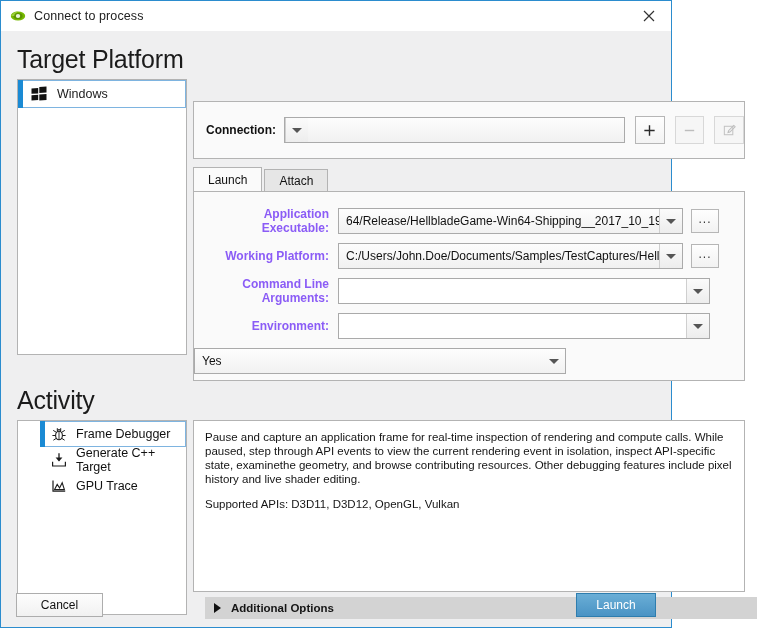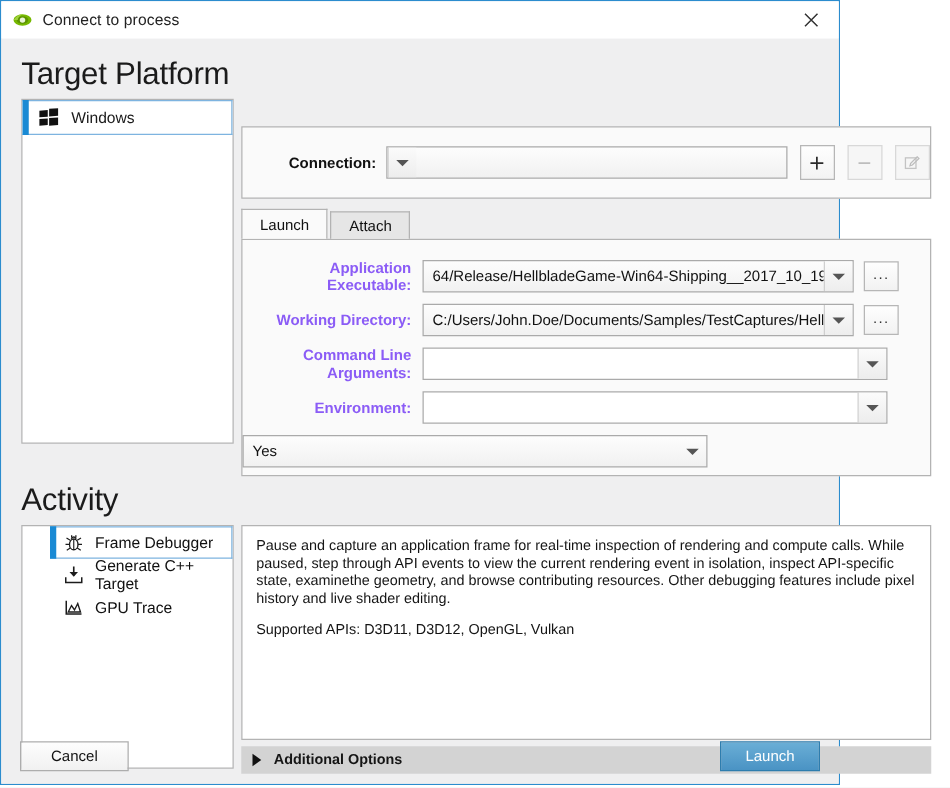--- a/index.html
+++ b/index.html
@@ -125,21 +125,20 @@
     position: absolute;
     left: 192px;
     top: 70px;
     width: 552px;
     height: 58px;
     background: #fafafa;
     border: 1px solid #b3b3b3;
     box-sizing: border-box;
     display: flex;
     align-items: center;
-    padding-left: 25px;
   }
   .conn-label {
     font-weight: bold;
     font-size: 12px;
     margin-left: 12px;
     margin-right: 8px;
     color: #111;
   }
 
   .combo {
@@ -330,21 +329,21 @@
   .desc-panel p {
     margin: 0 0 11px 0;
     font-size: 11.5px;
     line-height: 14px;
     color: #151515;
   }
 
   
   .addl-bar {
     position: absolute;
-    left: 192px;
+    left: 204px;
     top: 566px;
     width: 552px;
     height: 22px;
     background: #d3d3d3;
     display: flex;
     align-items: center;
   }
   .addl-arrow {
     width: 0; height: 0;
     border-top: 5px solid transparent;
@@ -469,21 +468,21 @@
         <div class="combo boxed combo-wide">
           <span class="combo-text">64/Release/HellbladeGame-Win64-Shipping__2017_10_19__11_42_54.exe</span>
           <span class="combo-arrow">
               <i class="arrow-down"></i>
             </span>
         </div>
         <div class="ellipsis-btn">...</div>
       </div>
 
       <div class="form-row" style="top:51px;">
-        <span class="form-label">Working Directory:</span>
+        <span class="form-label">Working Platform:</span>
         <div class="combo boxed combo-wide">
           <span class="combo-text">C:/Users/John.Doe/Documents/Samples/TestCaptures/HellbladeGame-W</span>
           <span class="combo-arrow">
               <i class="arrow-down"></i>
             </span>
         </div>
         <div class="ellipsis-btn">...</div>
       </div>
 
       <div class="form-row" style="top:86px;">

